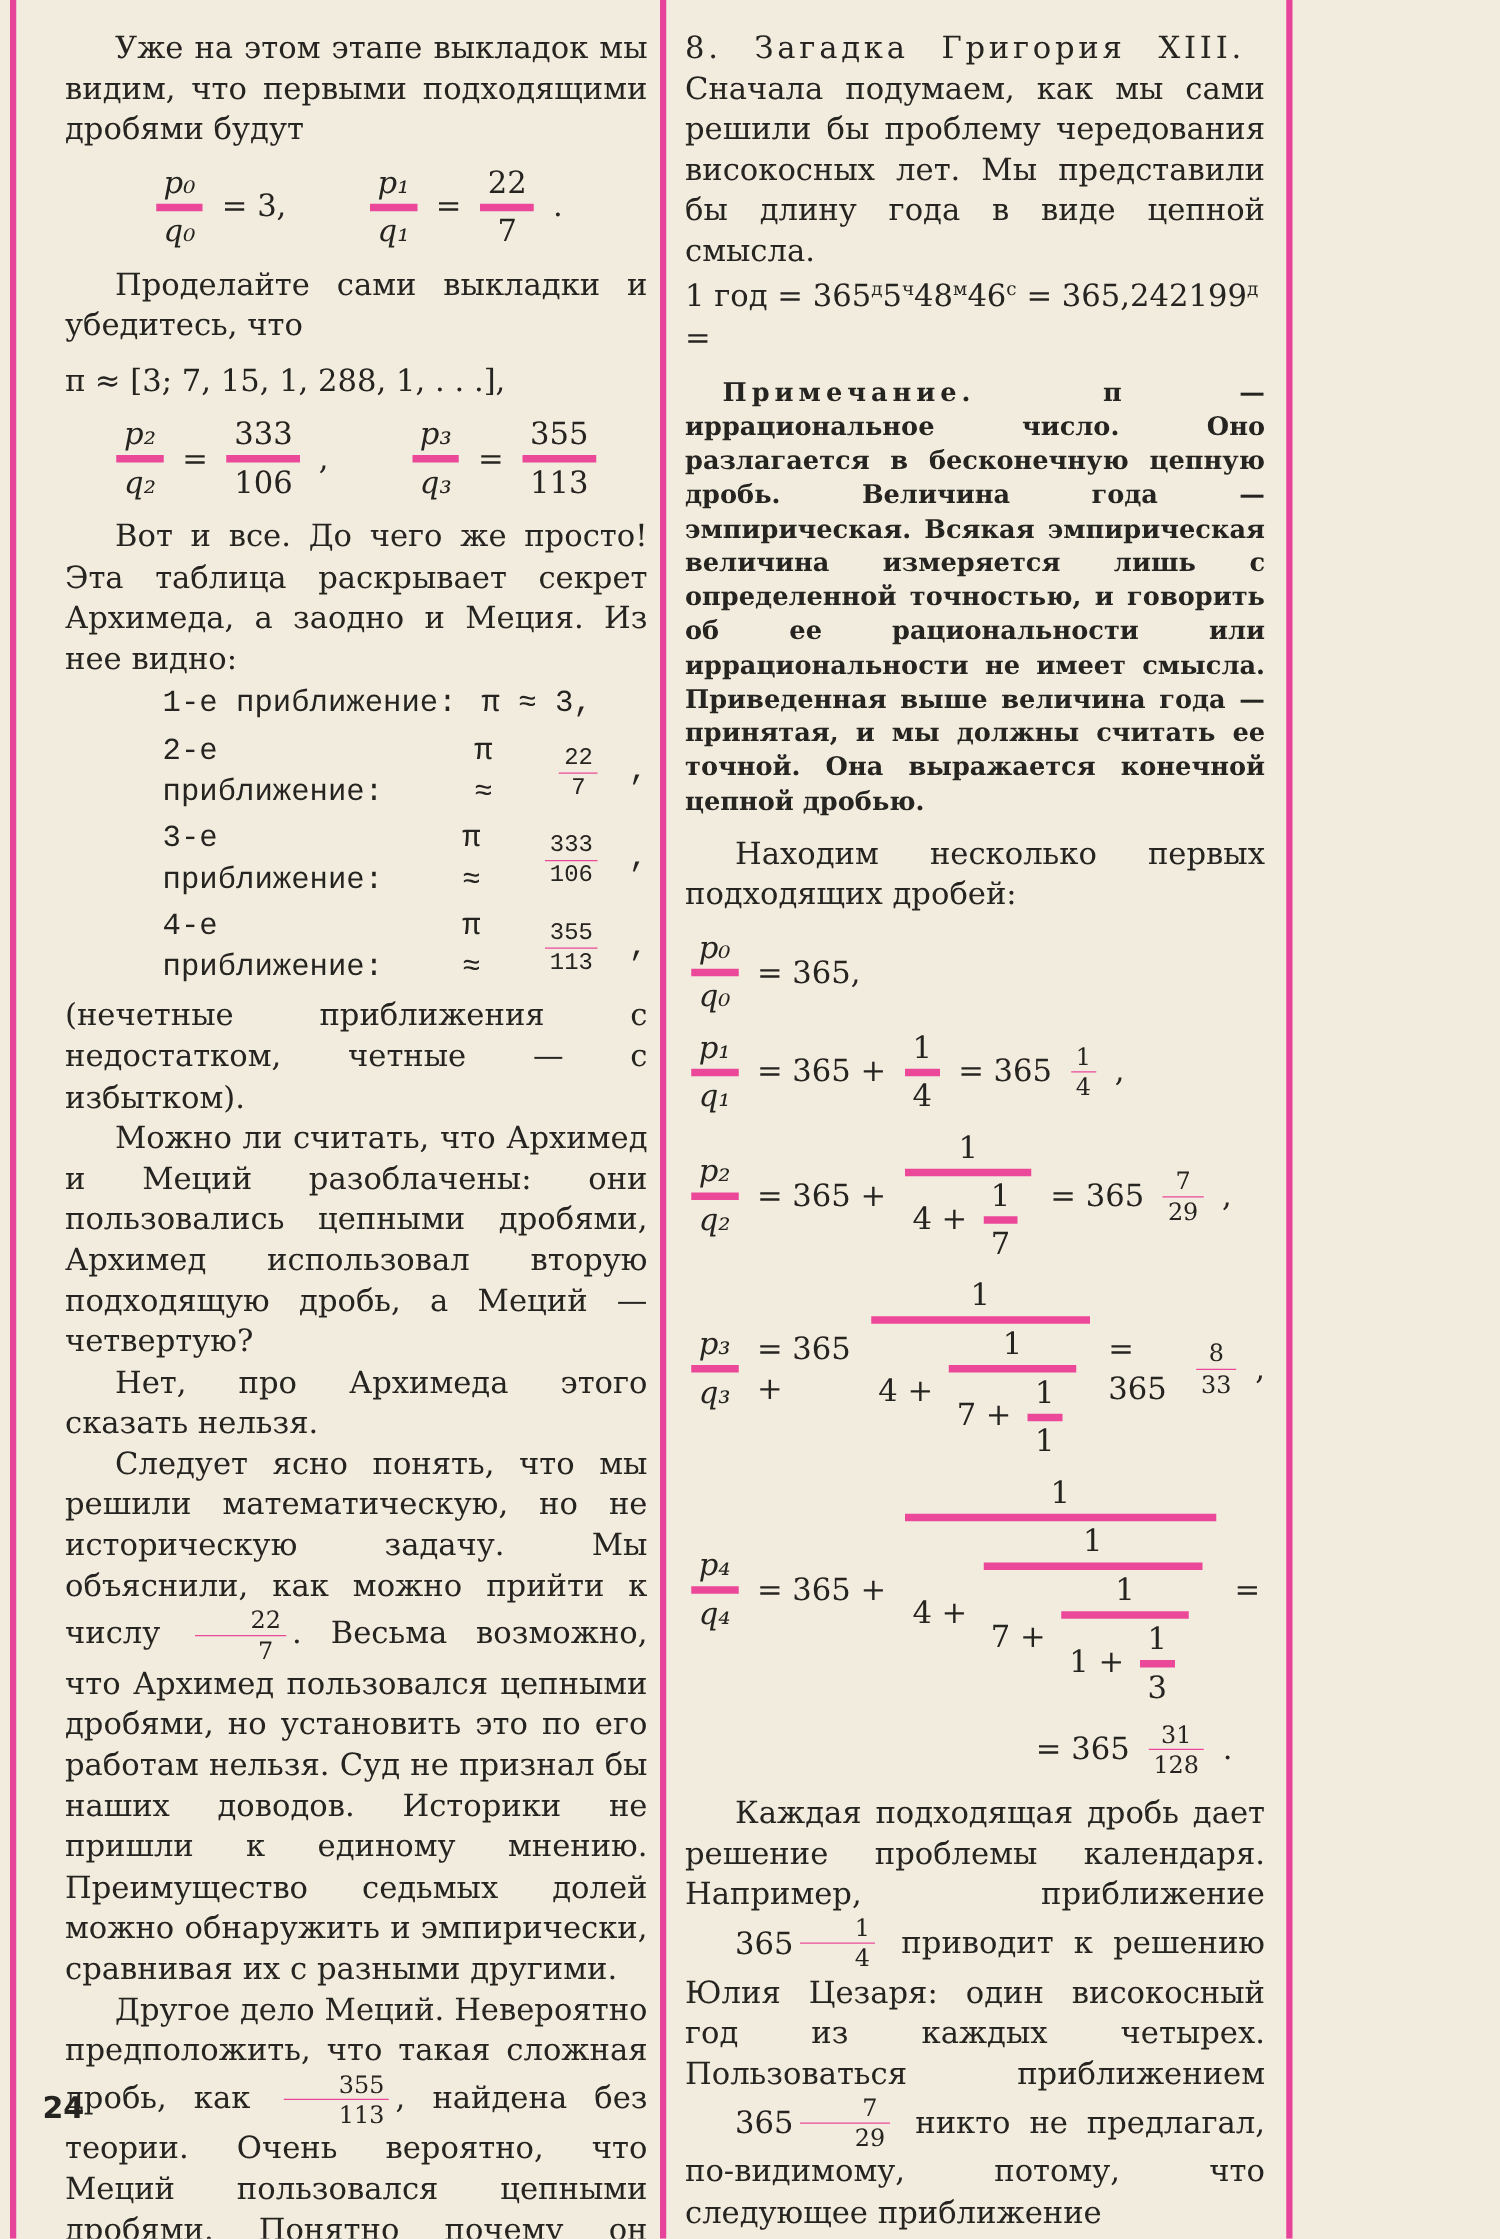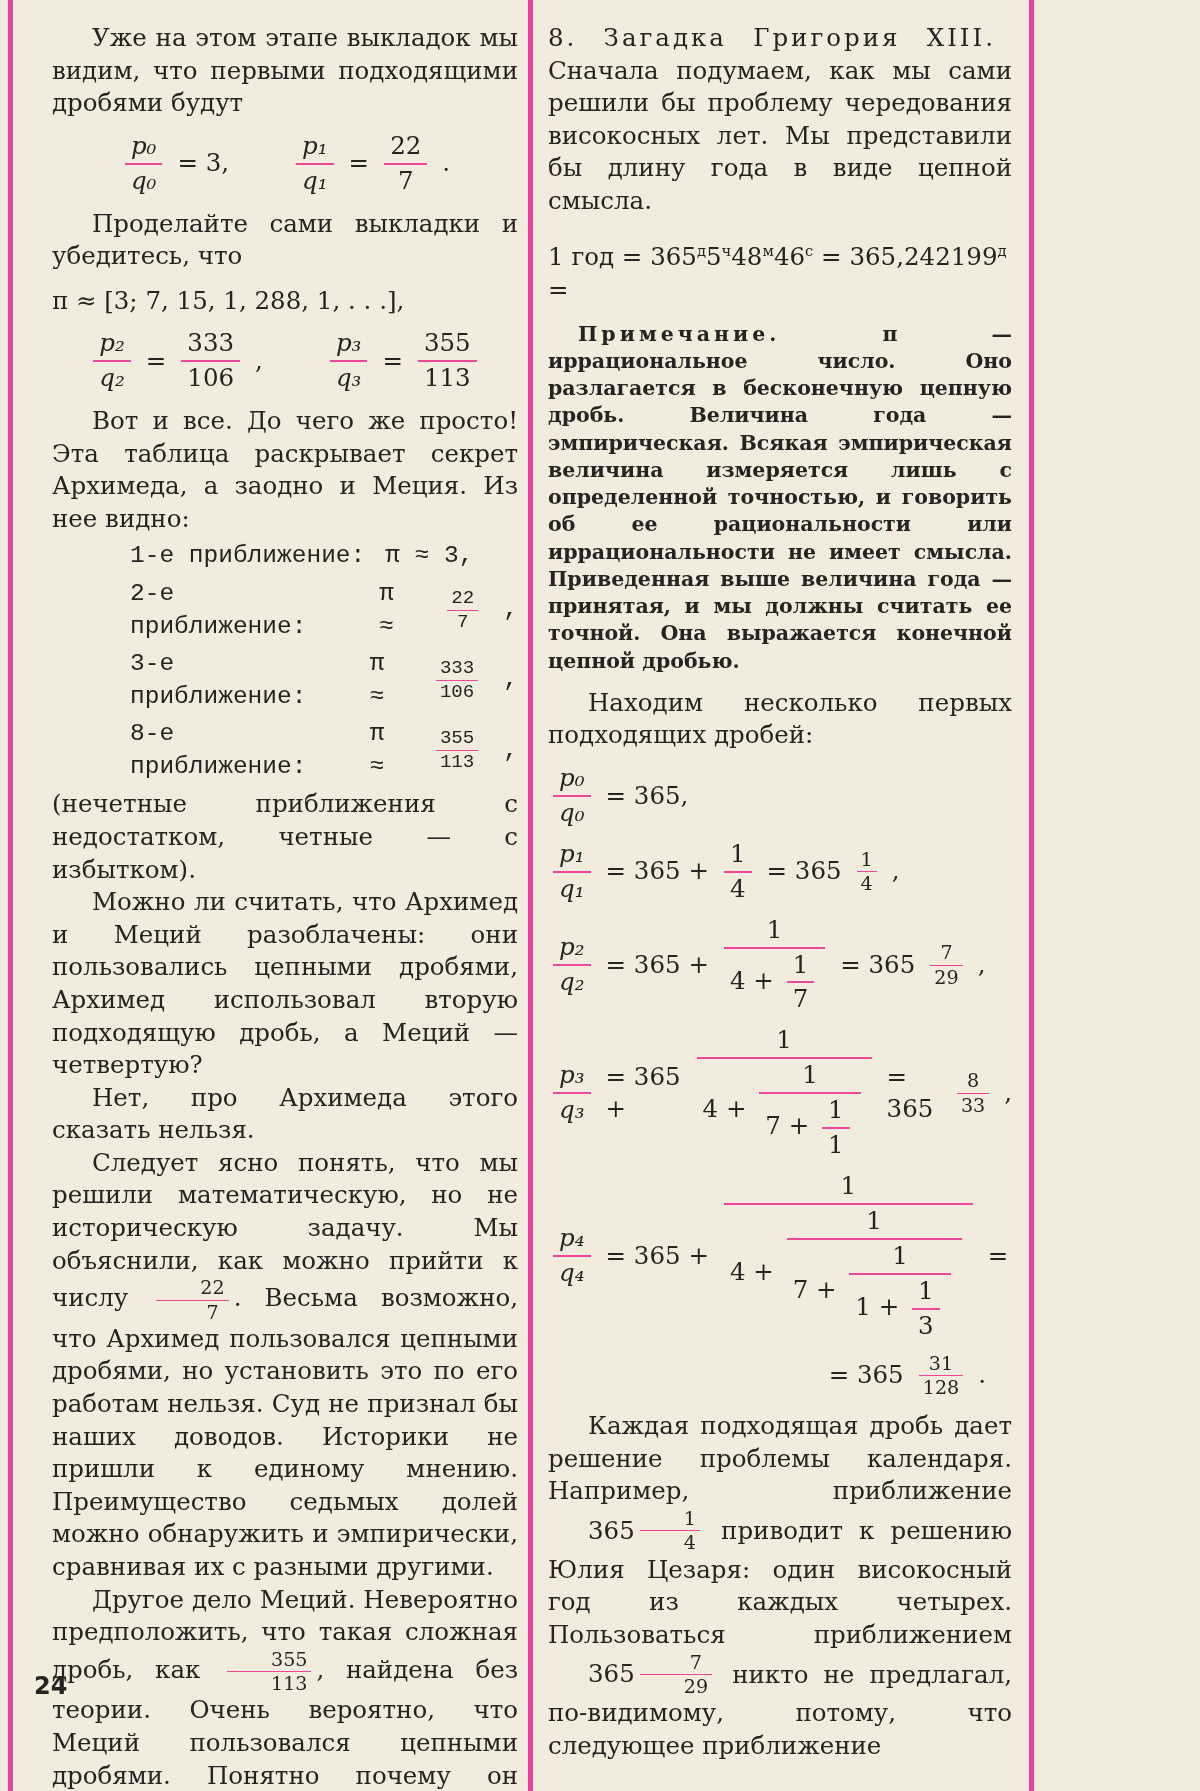--- a/index.html
+++ b/index.html
@@ -16,25 +16,25 @@
   .col{position:absolute;top:22px;font-size:24.5px;line-height:1.33;text-align:justify;}
   #col-left{left:52px;width:466px;}
   #col-right{left:548px;width:464px;}
 
   p{margin:0;}
   .para{text-indent:40px;}
 
   .formula{display:flex;align-items:center;justify-content:center;gap:10px;margin:12px 0;text-indent:0;text-align:left;}
   .formula.start{justify-content:flex-start;}
   .formula.end{justify-content:flex-end;padding-right:26px;}
-  .eqline{text-indent:0;margin:24px 0 6px;text-align:left;}
+  .eqline{text-indent:0;margin:4px 0 6px;text-align:left;}
   .eqline.cont{margin:10px 0 14px 22px;}
 
   .frac{display:inline-flex;flex-direction:column;text-align:center;vertical-align:middle;line-height:1.18;margin:0 5px;}
-  .frac .num{display:block;border-bottom:2px solid #ec4899;padding:0 6px 2px;white-space:nowrap;}
+  .frac .num{display:block;border-bottom:6px solid #ec4899;padding:0 6px 2px;white-space:nowrap;}
   .frac .den{display:block;padding:2px 6px 0;white-space:nowrap;}
   .frac.small{font-size:0.78em;line-height:1.12;}
   .frac.small .num{border-bottom-width:1.5px;padding:0 4px 1px;}
   .frac.small .den{padding:1px 4px 0;}
   .varfrac{font-style:italic;}
   .mixed{display:inline-flex;align-items:center;white-space:nowrap;}
 
   sup{font-size:0.6em;line-height:0;}
 
   .spaced{letter-spacing:3px;margin-right:16px;}
@@ -127,21 +127,21 @@
     <span>3-е приближение:</span>
     <span>π ≈</span>
     <span class="frac small">
       <span class="num">333</span>
       <span class="den">106</span>
     </span>
     <span>,</span>
   </div>
 
   <div class="approx-line">
-    <span>8-е приближение:</span>
+    <span>4-е приближение:</span>
     <span>π ≈</span>
     <span class="frac small">
       <span class="num">355</span>
       <span class="den">113</span>
     </span>
     <span>,</span>
   </div>
 
   <p><span>(нечетные приближения с недостатком, четные — с избытком).</span></p>
 

